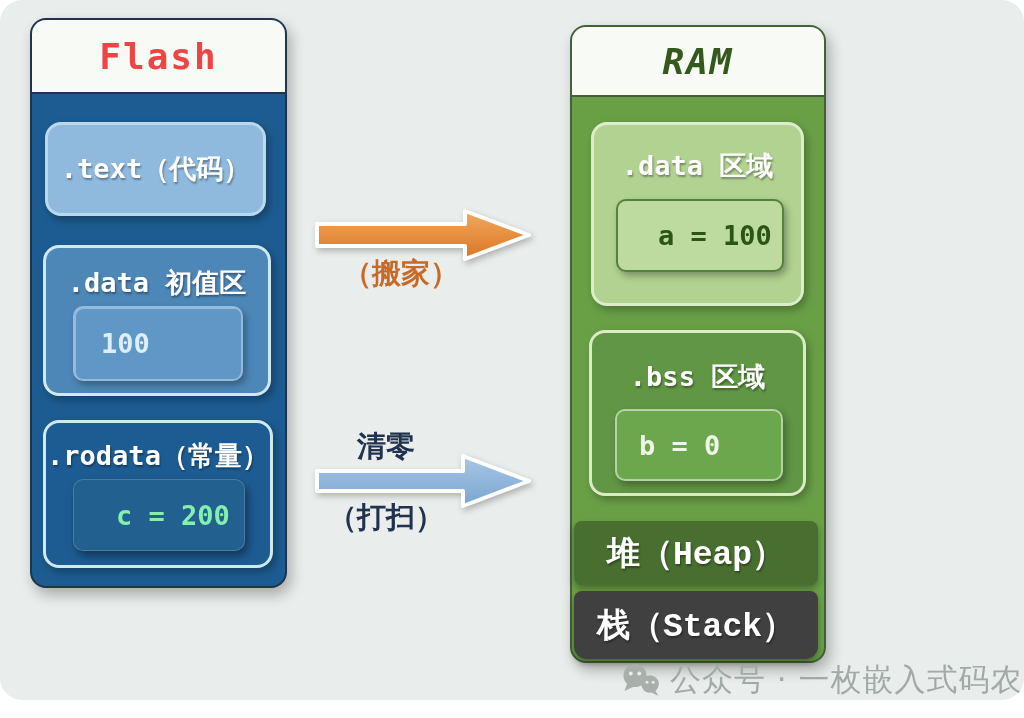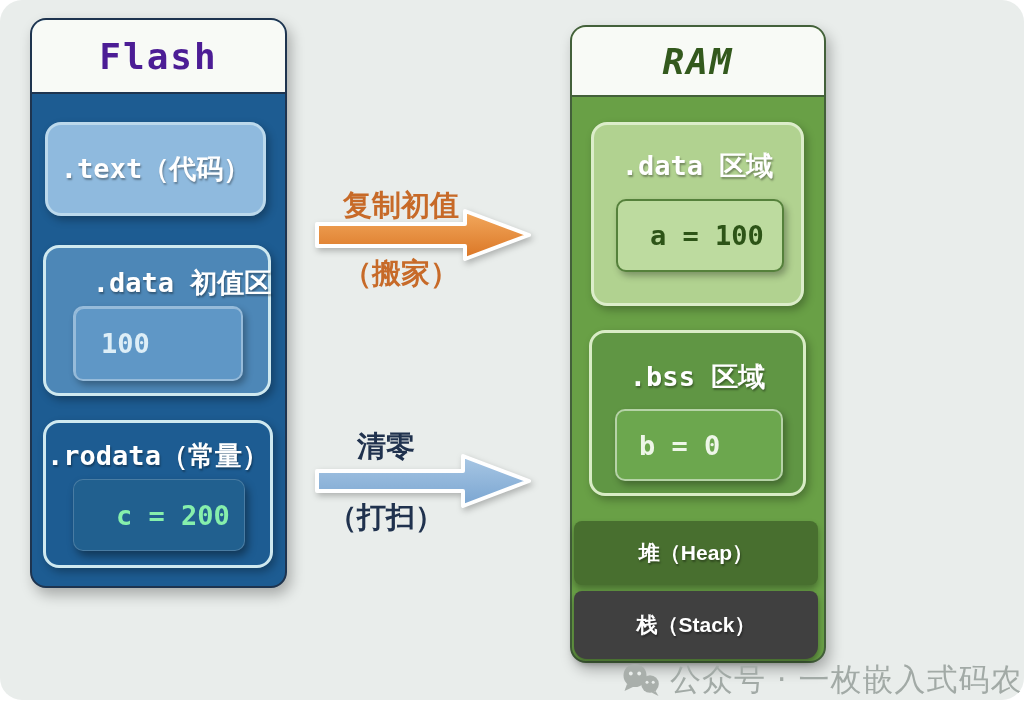--- a/index.html
+++ b/index.html
@@ -10,69 +10,69 @@
 
   
   .panel{position:absolute;border-radius:16px;box-shadow:4px 7px 14px rgba(0,0,0,0.28);}
   .panel-header{position:absolute;left:0;top:0;width:100%;display:flex;align-items:center;justify-content:center;
     background:#f8faf6;border-radius:14px 14px 0 0;box-sizing:border-box;}
   .panel-title{font-family:"DejaVu Sans Mono","Liberation Mono",monospace;font-weight:bold;
     font-size:36px;letter-spacing:2px;}
 
   .flash-panel{left:30px;top:18px;width:253px;height:566px;background:#1d5c92;border:2px solid #1e344f;}
   .flash-panel .panel-header{height:74px;border-bottom:2px solid #1e344f;}
-  .flash-panel .panel-title{color:#4c1d95;}
+  .flash-panel .panel-title{color:#ef4444;}
 
   .ram-panel{left:570px;top:25px;width:252px;height:634px;background:#69a046;border:2px solid #43603a;}
   .ram-panel .panel-header{height:70px;border-bottom:2px solid #43603a;font-style:italic;}
   .ram-panel .panel-title{color:#33591d;}
 
   
   .sec{position:absolute;box-sizing:border-box;border-radius:16px;}
   .sec-label{width:100%;text-align:center;font-weight:bold;font-size:27px;color:#ffffff;
     font-family:"DejaVu Sans Mono","DejaVu Sans",monospace;text-shadow:1px 2px 2px rgba(0,0,0,0.35);}
   .val-box{position:absolute;box-sizing:border-box;border-radius:10px;display:flex;align-items:center;
     font-family:"DejaVu Sans Mono","Liberation Mono",monospace;font-size:27px;font-weight:bold;}
 
   
   .text-box{left:13px;top:102px;width:221px;height:94px;background:#8fbade;border:3px solid #bcd9ec;
     display:flex;align-items:center;justify-content:center;box-shadow:3px 4px 8px rgba(0,0,0,0.3);}
   .fdata-sec{left:11px;top:225px;width:228px;height:151px;background:#4d87b7;border:3px solid #cfe9f0;
     box-shadow:3px 4px 8px rgba(0,0,0,0.3);}
-  .fdata-sec .sec-label{margin-top:17px;margin-left:25px;}
+  .fdata-sec .sec-label{margin-top:17px;}
   .fdata-val{left:27px;top:58px;width:170px;height:75px;background:#5f97c6;color:#ddeef7;
     border:2px solid rgba(255,255,255,0.35);padding-left:26px;
     box-shadow:3px 4px 7px rgba(0,0,0,0.3), inset 1px 1px 0 rgba(255,255,255,0.35);}
   .rodata-sec{left:11px;top:400px;width:230px;height:148px;background:#1d5c92;border:3px solid #cfe9f0;
     box-shadow:3px 4px 8px rgba(0,0,0,0.3);}
   .rodata-sec .sec-label{margin-top:15px;}
   .rodata-val{left:27px;top:56px;width:172px;height:72px;background:#21608f;color:#86efac;
     border:1px solid rgba(255,255,255,0.18);padding-left:42px;
     box-shadow:3px 5px 9px rgba(0,0,0,0.4);}
 
   
   .rdata-sec{left:19px;top:95px;width:213px;height:184px;background:#b1d290;border:3px solid #dcedca;
     box-shadow:3px 4px 8px rgba(0,0,0,0.28);}
   .rdata-sec .sec-label{margin-top:23px;}
   .rdata-val{left:22px;top:74px;width:168px;height:73px;background:#bddb9f;color:#2d5417;
-    border:2px solid #55813b;padding-left:32px;box-shadow:3px 4px 7px rgba(0,0,0,0.3);}
+    border:2px solid #55813b;padding-left:40px;box-shadow:3px 4px 7px rgba(0,0,0,0.3);}
   .bss-sec{left:17px;top:303px;width:217px;height:166px;background:#609644;border:3px solid #d9ecc6;
     box-shadow:3px 4px 8px rgba(0,0,0,0.28);}
   .bss-sec .sec-label{margin-top:26px;}
   .bss-val{left:23px;top:76px;width:168px;height:72px;background:#6ca74e;color:#eef6e8;
     border:2px solid rgba(255,255,255,0.5);padding-left:22px;box-shadow:3px 4px 7px rgba(0,0,0,0.3);}
 
   .heap-bar{position:absolute;left:2px;top:494px;width:244px;height:64px;background:#486f2f;
     border-radius:8px;display:flex;align-items:center;justify-content:center;
     box-shadow:0 4px 6px rgba(0,0,0,0.3);}
   .stack-bar{position:absolute;left:2px;bottom:2px;width:244px;height:68px;background:#404040;
     border-radius:8px 8px 13px 13px;display:flex;align-items:center;justify-content:center;
     box-shadow:0 4px 6px rgba(0,0,0,0.35);}
-  .bar-label{color:#ffffff;font-weight:bold;font-size:21px;
-    font-family:Liberation Sans, sans-serif;text-shadow:1px 2px 2px rgba(0,0,0,0.35);}
+  .bar-label{color:#ffffff;font-weight:bold;font-size:33px;
+    font-family:Liberation Mono, monospace;text-shadow:1px 2px 2px rgba(0,0,0,0.35);}
 
   
   .arrow-label{position:absolute;text-align:center;font-weight:bold;font-size:29px;}
   .copy-label,.copy-sublabel{color:#c76a28;}
   .zero-label,.zero-sublabel{color:#20324e;}
   .copy-label{left:315px;top:186px;width:172px;}
   .copy-sublabel{left:315px;top:254px;width:172px;}
   .zero-label{left:300px;top:427px;width:172px;}
   .zero-sublabel{left:300px;top:498px;width:172px;}
   .arrow-svg{position:absolute;filter:drop-shadow(2px 3px 3px rgba(0,0,0,0.25));}
@@ -120,21 +120,20 @@
       <div class="val-box bss-val">b = 0</div>
     </div>
     <div class="heap-bar">
       <span class="bar-label">堆（Heap）</span>
     </div>
     <div class="stack-bar">
       <span class="bar-label">栈（Stack）</span>
     </div>
   </div>
 
-  <div class="arrow-label copy-label">复制初值</div>
   <svg class="arrow-svg copy-arrow" width="222" height="52" viewBox="0 0 222 52">
     <defs>
       <linearGradient id="gradO" x1="0" y1="0" x2="0" y2="1">
         <stop offset="0" stop-color="#f2a95e"></stop>
           <stop offset="1" stop-color="#da7524"></stop>
       </linearGradient>
     </defs>
     <polygon points="4,15 152,15 152,2 216,26 152,50 152,37 4,37" fill="url(#gradO)" stroke="#ffffff" stroke-width="4" stroke-linejoin="round"></polygon>
   </svg>
   <div class="arrow-label copy-sublabel">（搬家）</div>

